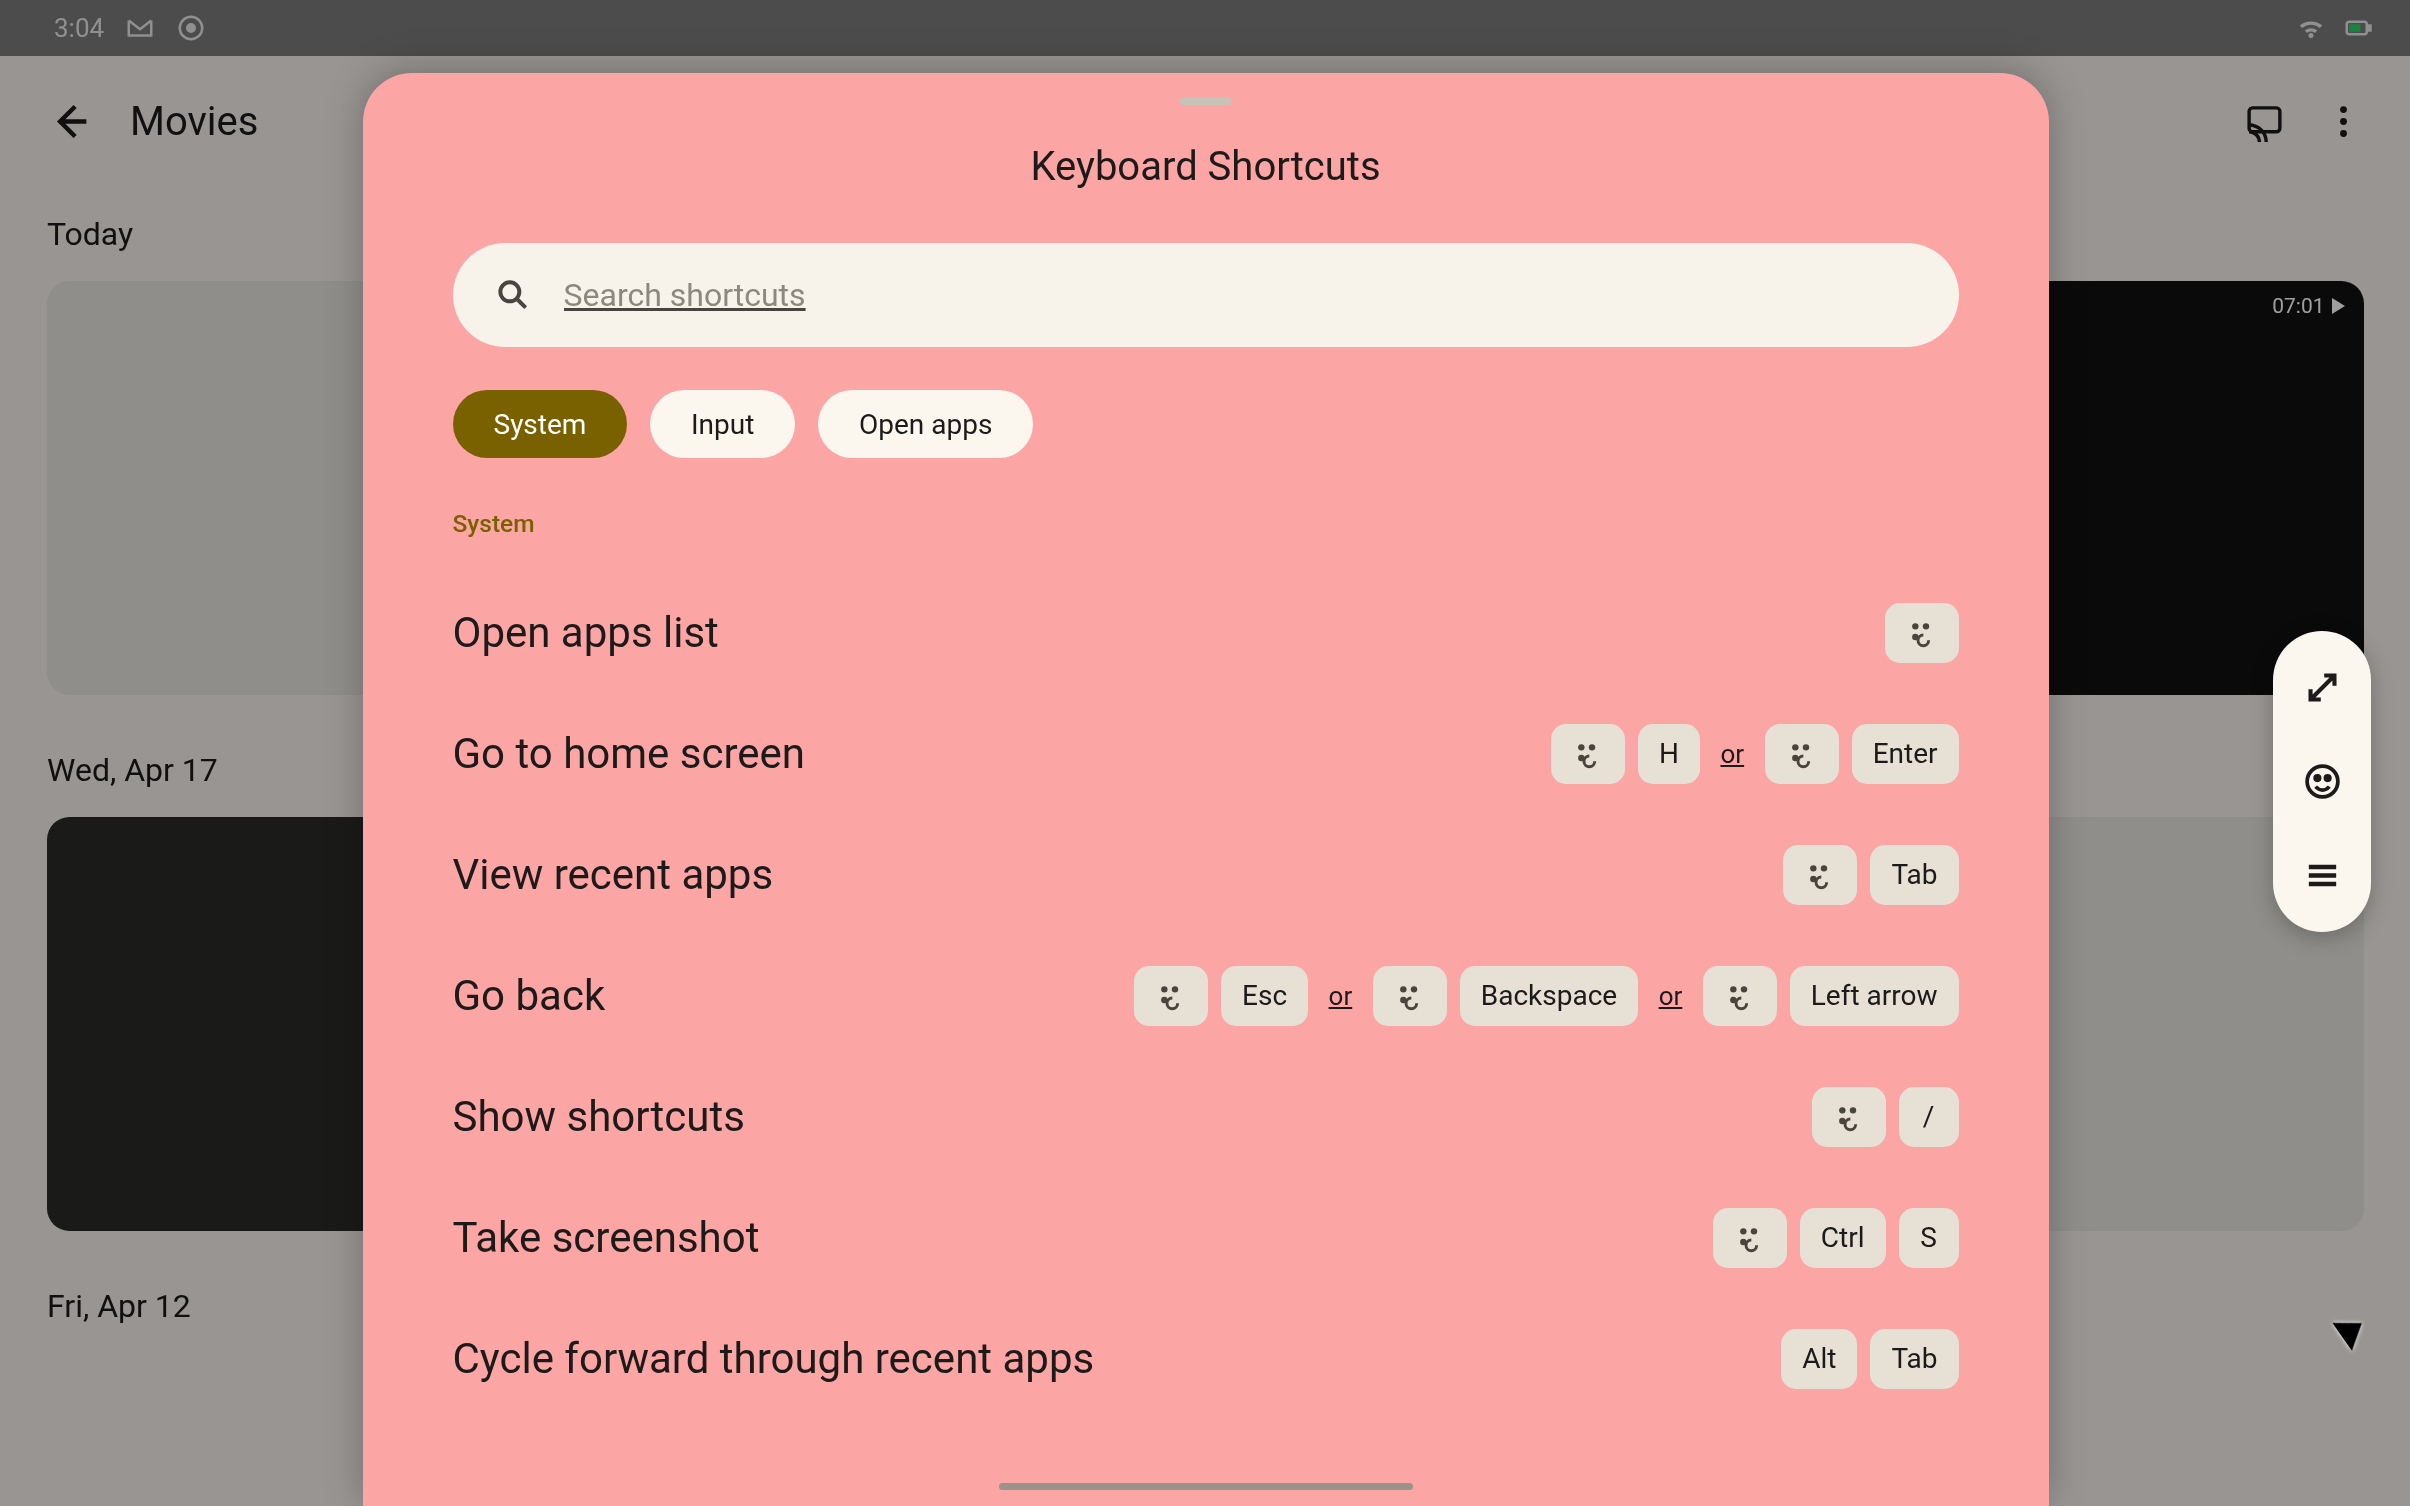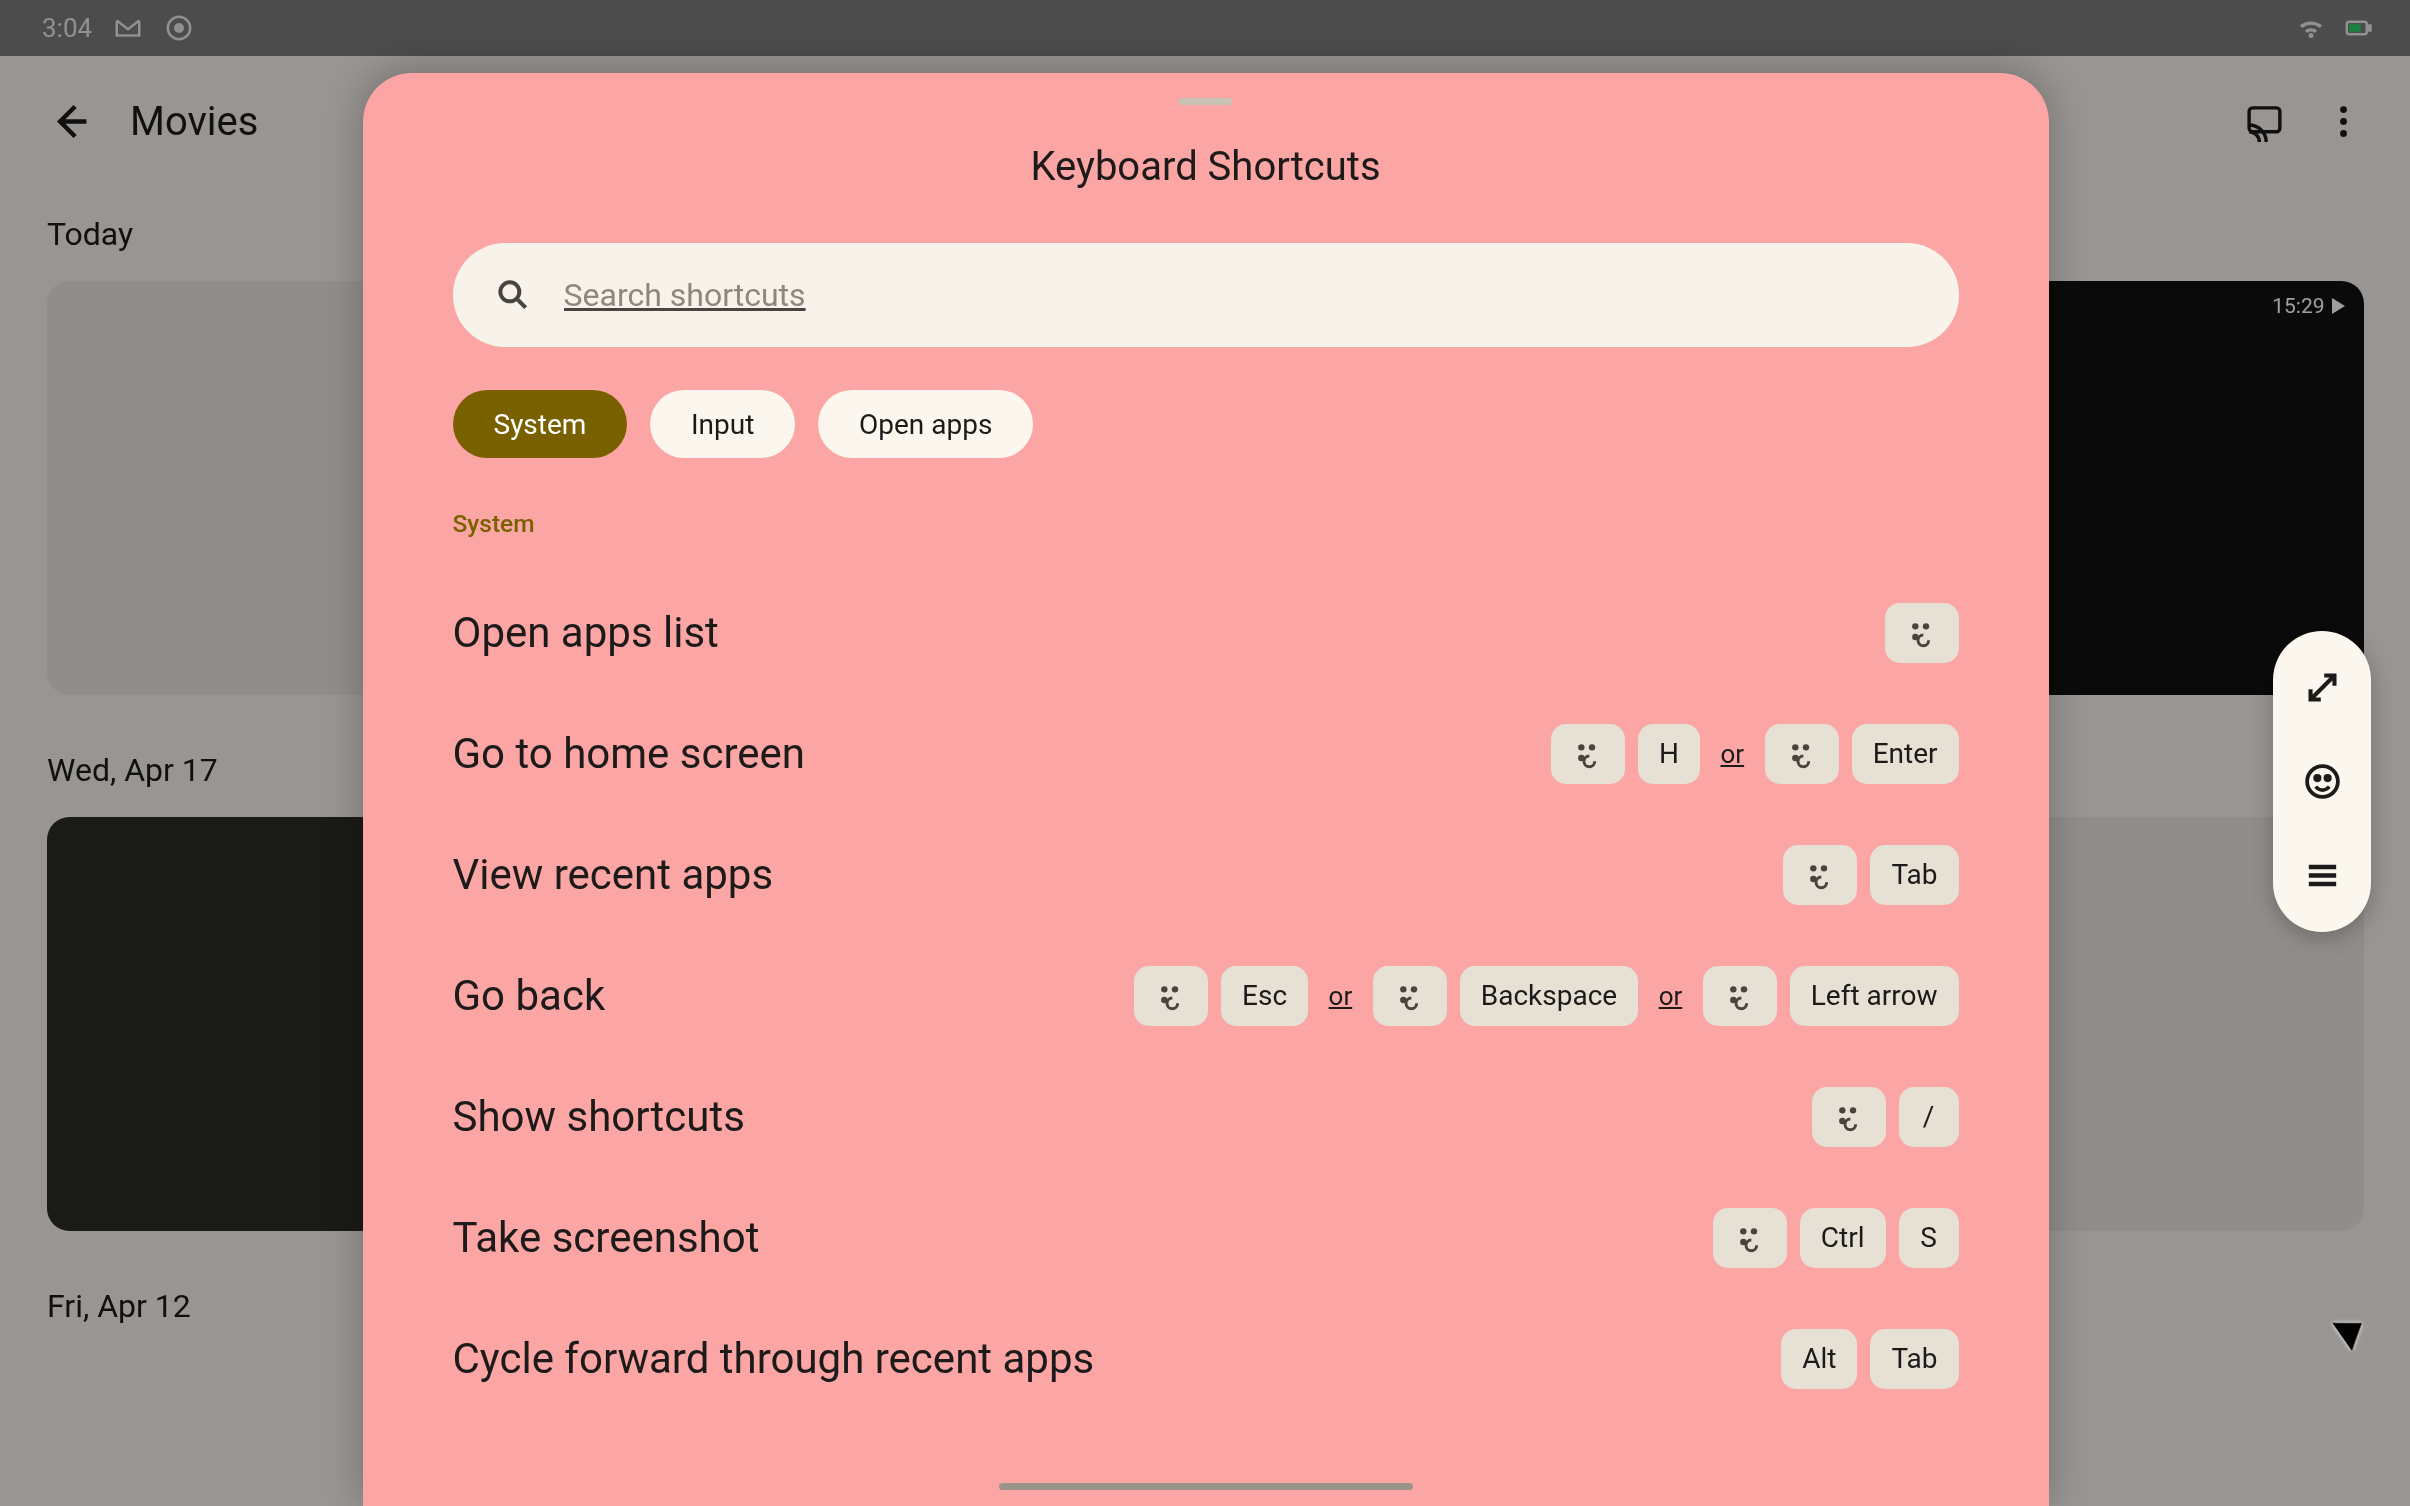--- a/index.html
+++ b/index.html
@@ -4,21 +4,21 @@
 <style>
   * { box-sizing: border-box; margin: 0; padding: 0; font-family: Roboto, "Segoe UI", Arial, sans-serif; }
   html, body { width: 2411px; height: 1507px; overflow: hidden; }
   body { position: relative; background: #7b7b7b; }
 
   
   .bg-dim { position:absolute; inset:0; background:#000; opacity:.38; z-index:5; pointer-events:none;}
 
   
   .statusbar {
-    position: absolute; top: 0; left: 4px; right: 0; height: 56px;
+    position: absolute; top: 0; left: 16px; right: 0; height: 56px;
     display: flex; align-items: center; justify-content: space-between;
     padding: 0 38px; color: #e8e8e8; font-size: 26px; z-index: 2;
   }
   .sb-left { display:flex; align-items:center; gap:21px; }
   .sb-right { display:flex; align-items:center; gap:17px; }
   .sb-icon { width:30px; height:30px; display:flex; align-items:center; justify-content:center; }
   .sb-icon svg { width:100%; height:100%; }
 
   
   .app {
@@ -176,21 +176,21 @@
           </svg>
       </div>
     </div>
   </div>
 
   <div class="section-label">Today</div>
   <div class="thumb-row">
     <div class="thumb light"></div>
     <div class="thumb dark" style="margin-left:auto;">
       <div class="badge">
-          <span>15:29</span>
+          <span>07:01</span>
           <span class="tri"></span>
         </div>
     </div>
   </div>
 
   <div class="section-label">Wed, Apr 17</div>
   <div class="thumb-row">
     <div class="thumb dark" style="background:#2a2a28;"></div>
     <div class="thumb light" style="margin-left:auto;">
       <div class="badge" style="color:#333">

